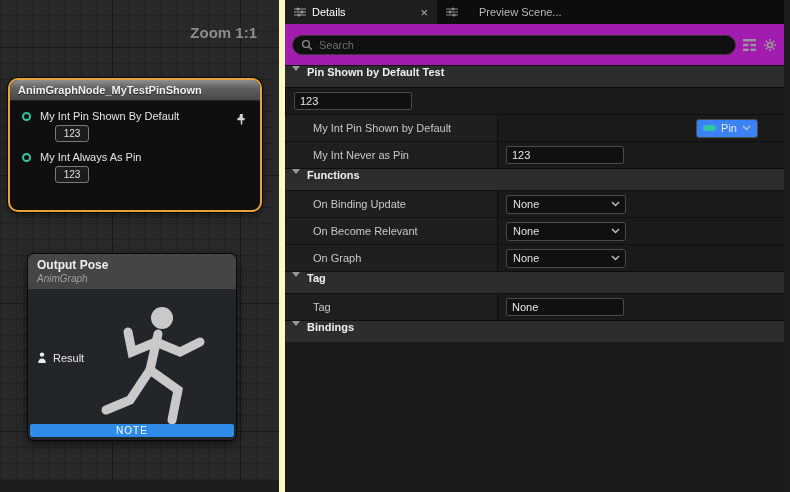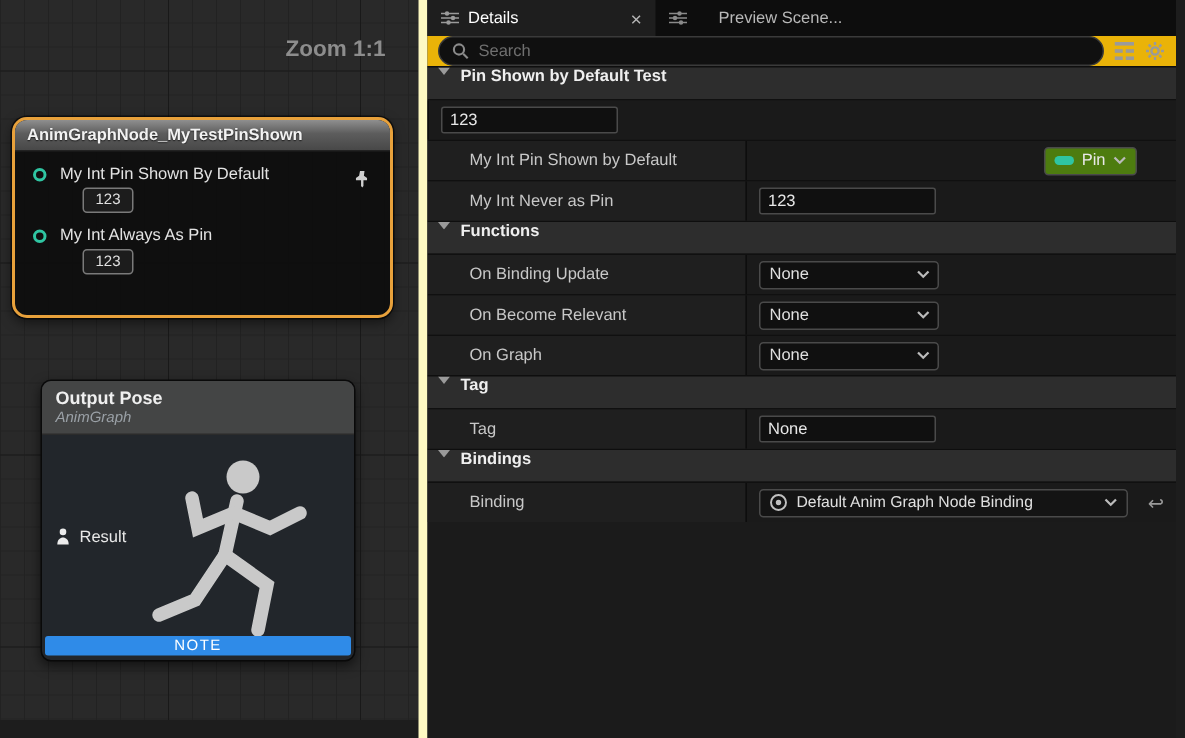--- a/index.html
+++ b/index.html
@@ -68,21 +68,21 @@
   
   .details-panel { position:absolute; left:279px; top:0; width:505px; height:492px; background:#1d1d1d;
     border-left:6px solid #fef9c3; display:flex; flex-direction:column; }
 
   .tab-bar { height:24px; background:#0d0d0d; display:flex; align-items:stretch; flex:0 0 auto; }
   .tab { display:flex; align-items:center; gap:6px; padding:0 9px; font-size:11px; }
   .tab.active { background:#1e1e1e; color:#ffffff; width:152px; }
   .tab.active .tab-close { margin-left:auto; color:#b5b5b5; font-size:13px; line-height:1; }
   .tab.inactive { color:#b8b8b8; width:150px;gap:21px; }
 
-  .search-row { height:20px; display:flex; align-items:center; gap:7px; padding:0 7px; background:#eab308; flex:0 0 auto; }
+  .search-row { height:41px; display:flex; align-items:center; gap:7px; padding:0 7px; background:#a21caf; flex:0 0 auto; }
   .search-box { flex:1; height:20px; background:#101010; border:1px solid #3a3a3a; border-radius:10px;
     display:flex; align-items:center; gap:6px; padding:0 8px; }
   .search-box input { flex:1; background:transparent; border:none; outline:none; color:#dddddd; font-size:11px;
     font-family:"Liberation Sans",sans-serif; }
   .search-box input::placeholder { color:#6f6f6f; }
 
   .sections { flex:1; overflow:hidden; background:#1b1b1b; }
   .section-header { height:22px; background:#2d2d2d; border-top:1px solid #0e0e0e;
     display:flex; align-items:flex-start; gap:7px; padding-left:7px; }
   .section-header span { color:#efefef; font-size:11px; font-weight:bold; }
@@ -92,21 +92,21 @@
   .row-name span { color:#c8c8c8; font-size:11px; }
   .row-value { flex:1; background:#1a1a1a; border-left:1px solid #0d0d0d; display:flex; align-items:center; padding-left:8px; }
 
   .text-input { width:118px; height:18px; background:#101010; border:1px solid #4a4a4a; border-radius:2px;
     color:#e8e8e8; font-size:11px; padding:0 5px; font-family:"Liberation Sans",sans-serif; }
   .dropdown { width:120px; height:19px; background:#101010; border:1px solid #4a4a4a; border-radius:3px;
     display:flex; align-items:center; }
   .dropdown .dd-label { flex:1; color:#e0e0e0; font-size:11px; padding-left:6px; }
   .dropdown .dd-chevron { padding:0 5px; display:flex; align-items:center; }
 
-  .pin-dropdown { margin-left:auto; margin-right:26px; height:19px; background:#4d7c0f; border:1px solid #4a4a4a;
+  .pin-dropdown { margin-left:auto; margin-right:26px; height:19px; background:#3b82f6; border:1px solid #4a4a4a;
     border-radius:3px; display:flex; align-items:center; gap:5px; padding:0 6px; }
   .pin-capsule { width:13px; height:6px; border-radius:3px; background:#2fc5a2; }
   .pin-dropdown .dd-label { color:#e8e8e8; font-size:11px; }
 
   .binding-dropdown { width:246px; height:19px; background:#141414; border:1px solid #4a4a4a; border-radius:3px;
     display:flex; align-items:center; gap:6px; padding:0 6px; }
   .binding-dropdown .dd-label { flex:1; color:#e0e0e0; font-size:10.5px; white-space:nowrap; overflow:hidden; }
   .reset-arrow { margin-left:auto; margin-right:8px; color:#9a9a9a; font-size:13px; line-height:1; }
 
   .icon { display:inline-flex; align-items:center; justify-content:center; }
@@ -346,38 +346,16 @@
       </div>
 
       <div class="section-header">
         <span class="icon">
           <svg width="8" height="5" viewBox="0 0 8 5">
               <path d="M0 0h8L4 5z" fill="#9a9a9a"></path>
             </svg>
         </span>
         <span>Bindings</span>
       </div>
-      <div class="prop-row">
-        <div class="row-name">
-          <span>Binding</span>
-        </div>
-        <div class="row-value">
-          <div class="binding-dropdown">
-            <span class="icon">
-              <svg width="12" height="12" viewBox="0 0 12 12">
-                  <circle cx="6" cy="6" r="5" fill="none" stroke="#c0c0c0" stroke-width="1.3"></circle>
-                  <circle cx="6" cy="6" r="1.8" fill="#c0c0c0"></circle>
-                </svg>
-            </span>
-            <span class="dd-label">Default Anim Graph Node Binding</span>
-            <span class="icon">
-              <svg width="9" height="6" viewBox="0 0 9 6">
-                  <path d="M1 1l3.5 3.5L8 1" stroke="#bbbbbb" stroke-width="1.5" fill="none"></path>
-                </svg>
-            </span>
-          </div>
-          <span class="reset-arrow">↩</span>
-        </div>
-      </div>
 
     </div>
   </div>
 </div>
 
 </body></html>

